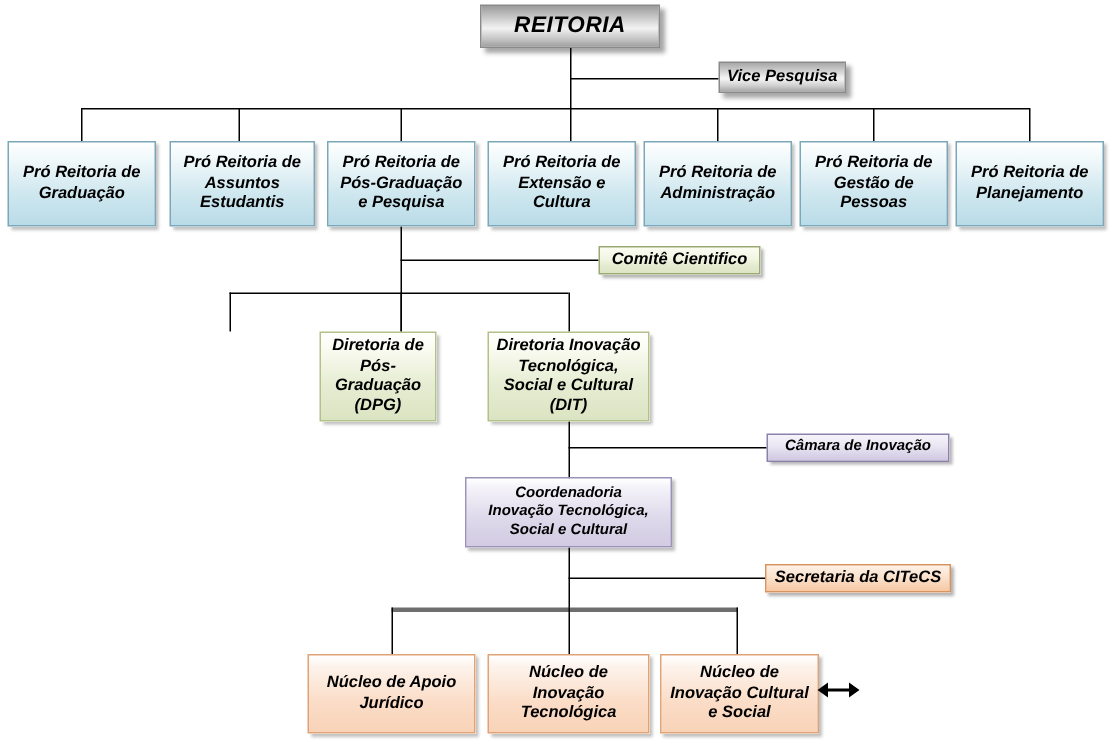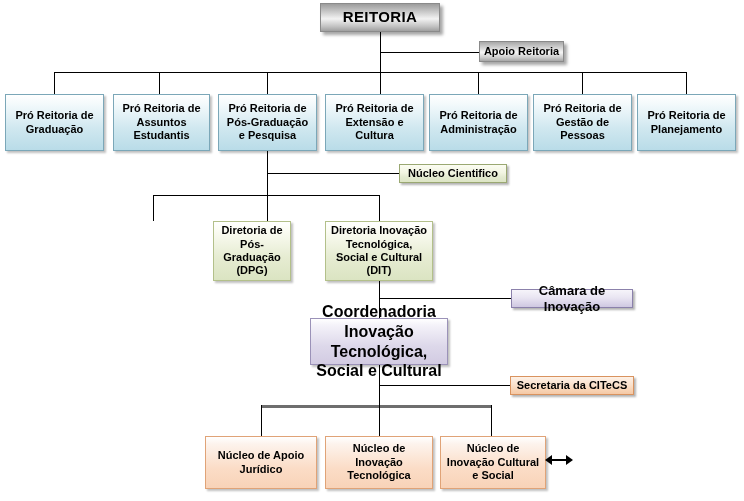--- a/index.html
+++ b/index.html
@@ -23,20 +23,21 @@
     display: flex;
     align-items: center;
     justify-content: center;
     text-align: center;
     font-weight: bold;
     color: #000000;
     line-height: 1.22;
     z-index: 5;
     white-space: pre-line;
     padding: 2px 3px;
+    font-style: italic;
   }
 
   
   .node.root {
     font-size: 15px;
     letter-spacing: .4px;
     border: 1px solid #8a8a8a;
     background: linear-gradient(to bottom,
                 #9c9c9c 0%, #b8b8b8 18%, #e8e8e8 48%,
                 #f2f2f2 55%, #c4c4c4 82%, #a0a0a0 100%);
@@ -72,29 +73,29 @@
   
   .node.green-pill {
     font-size: 11px;
     border: 1px solid #9aa872;
     background: linear-gradient(to bottom, #fbfcf2 0%, #f2f5e2 45%, #e3ead0 72%, #dde5c5 100%);
     box-shadow: 2px 2px 2px rgba(0,0,0,.3);
   }
 
   
   .node.purple {
-    font-size: 16px;
+    font-size: 10px;
     border: 1px solid #9b92b8;
     background: linear-gradient(to bottom, #ffffff 0%, #f4f2f9 14%, #ddd8ea 60%, #d2cbe2 100%);
     box-shadow: 2px 2px 2px rgba(0,0,0,.25);
   }
 
   
   .node.purple-pill {
-    font-size: 13px;
+    font-size: 10px;
     border: 1px solid #8b81ab;
     background: linear-gradient(to bottom, #f6f4fa 0%, #e9e5f2 45%, #dbd5e9 75%, #cfc8e1 100%);
     box-shadow: 2px 2px 2px rgba(0,0,0,.3);
   }
 
   
   .node.orange {
     font-size: 11px;
     border: 1px solid #e0a377;
     background: linear-gradient(to bottom, #ffffff 0%, #fdf3ec 14%, #fbdcc6 62%, #f8d3b8 100%);
@@ -191,42 +192,42 @@
   <div class="line v" style="left:491px; top:405px; height:31px;"></div>
 
   <div class="arrow-wrap" style="left:545px; top:455px; width:28px; height:10px;">
     <div class="arrow-head left"></div>
     <div class="arrow-line"></div>
     <div class="arrow-head right"></div>
   </div>
 
   <div class="node root" style="left:320px; top:3px; width:120px; height:29px;">REITORIA</div>
 
-  <div class="node gray-small" style="left:479px; top:41px; width:85px; height:21px;">Apoio Reitoria</div>
+  <div class="node gray-small" style="left:479px; top:41px; width:85px; height:21px;">Vice Pesquisa</div>
 
   <div class="node blue" style="left:5px; top:94px; width:99px; height:57px;">Pró Reitoria de
 Graduação</div>
   <div class="node blue" style="left:113px; top:94px; width:97px; height:57px;">Pró Reitoria de
 Assuntos
 Estudantis</div>
   <div class="node blue" style="left:218px; top:94px; width:99px; height:57px;">Pró Reitoria de
 Pós-Graduação
 e Pesquisa</div>
   <div class="node blue" style="left:325px; top:94px; width:99px; height:57px;">Pró Reitoria de
 Extensão e
 Cultura</div>
   <div class="node blue" style="left:429px; top:94px; width:99px; height:57px;">Pró Reitoria de
 Administração</div>
   <div class="node blue" style="left:533px; top:94px; width:99px; height:57px;">Pró Reitoria de
 Gestão de
 Pessoas</div>
   <div class="node blue" style="left:637px; top:94px; width:99px; height:57px;">Pró Reitoria de
 Planejamento</div>
 
-  <div class="node green-pill" style="left:399px; top:164px; width:108px; height:19px;">Núcleo Cientifico</div>
+  <div class="node green-pill" style="left:399px; top:164px; width:108px; height:19px;">Comitê Cientifico</div>
 
   <div class="node green" style="left:213px; top:221px; width:78px; height:60px;">Diretoria de Pós-
 Graduação
 (DPG)</div>
   <div class="node green" style="left:325px; top:221px; width:108px; height:60px;">Diretoria Inovação
 Tecnológica,
 Social e Cultural
 (DIT)</div>
 
   <div class="node purple-pill" style="left:511px; top:289px; width:122px; height:19px;">Câmara de Inovação</div>

